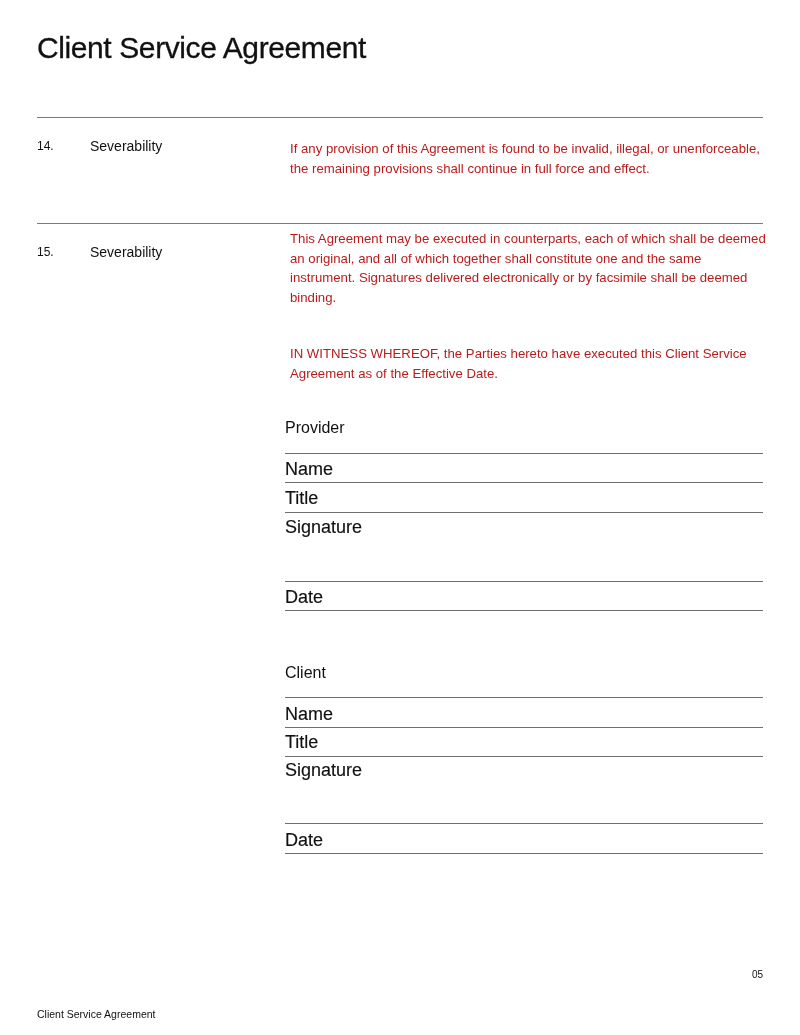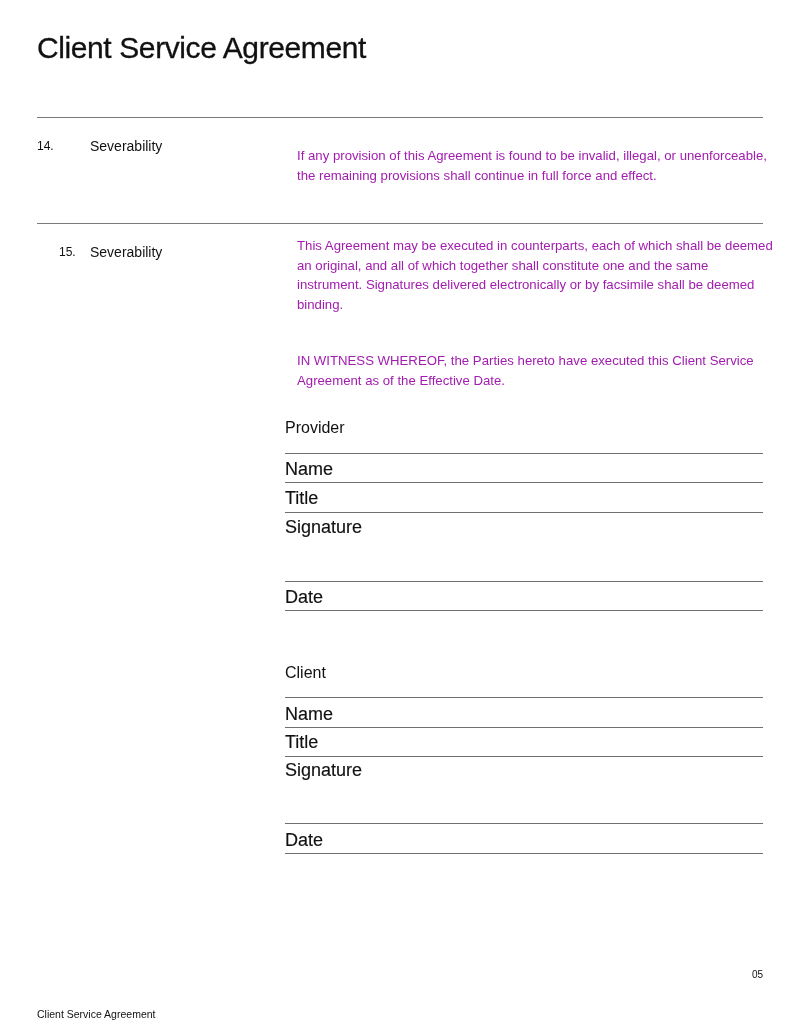--- a/index.html
+++ b/index.html
@@ -10,41 +10,41 @@
   .doc-title {
     position: absolute; left: 37px; top: 28px; margin: 0;
     font-size: 30px; font-weight: 400; letter-spacing: -0.4px; line-height: 40px;
     -webkit-text-stroke: 0.3px #111;
   }
   .rule { position: absolute; left: 37px; right: 37px; height: 0; border-top: 1px solid #7a7a7a; }
   .sec-num { position: absolute; left: 37px; font-size: 12px; line-height: 24px; }
   .sec-title { position: absolute; left: 90px; font-size: 14px; line-height: 24px; }
   .body-text {
     position: absolute; left: 285px; width: 480px;
-    font-size: 13.2px; line-height: 19.7px; color: #a21caf; margin: 12px;
+    font-size: 13.2px; line-height: 19.7px; color: #b91c1c; margin: 5px;
   }
   .body-text b { font-weight: 400; }
   .party-heading { position: absolute; left: 285px; font-size: 16px; line-height: 24px; margin: 0; font-weight: 400; }
   .field-line { position: absolute; left: 285px; right: 37px; border-top: 1px solid #6f6f6f; height: 0; }
   .field-label { position: absolute; left: 285px; font-size: 18px; line-height: 16px; font-weight: 400; -webkit-text-stroke: 0.15px #111; }
   .footer-left { position: absolute; left: 37px; top: 1008px; font-size: 10.5px; line-height: 13px; }
   .footer-right { position: absolute; right: 37px; top: 968px; font-size: 10px; line-height: 13px; }
 </style>
 </head>
 <body>
 
 <h1 class="doc-title">Client Service Agreement</h1>
 
 <div class="rule" style="top:117px;"></div>
 <div class="sec-num" style="top:134px;">14.</div>
 <div class="sec-title" style="top:134px;">Severability</div>
 <p class="body-text" style="top:134px;">If any provision of this Agreement is found to be invalid, illegal, or unenforceable, the remaining provisions shall continue in full force and effect.</p>
 
 <div class="rule" style="top:223px;"></div>
-<div class="sec-num" style="top:240px;margin-left:22px;">15.</div>
+<div class="sec-num" style="top:240px;">15.</div>
 <div class="sec-title" style="top:240px;">Severability</div>
 <p class="body-text" style="top:224px;">This Agreement may be executed in counterparts, each of which shall be deemed an original, and all of which together shall constitute one and the same instrument. Signatures delivered electronically or by facsimile shall be deemed binding.</p>
 <p class="body-text" style="top:339px;"><b>IN WITNESS WHEREOF</b><span>, the Parties hereto have executed this Client Service Agreement as of the Effective Date.</span></p>
 
 <h2 class="party-heading" style="top:416px;">Provider</h2>
 <div class="field-line" style="top:453px;"></div>
 <div class="field-label" style="top:461px;">Name</div>
 <div class="field-line" style="top:482px;"></div>
 <div class="field-label" style="top:490px;">Title</div>
 <div class="field-line" style="top:512px;"></div>

